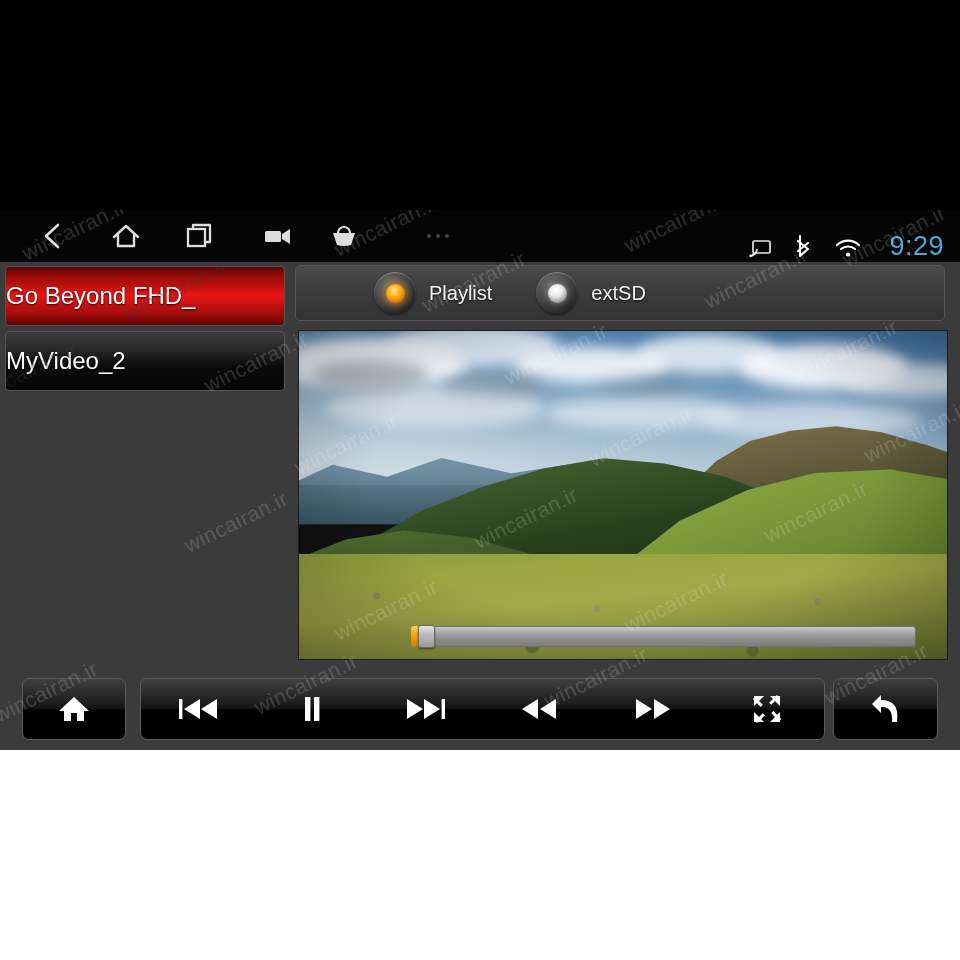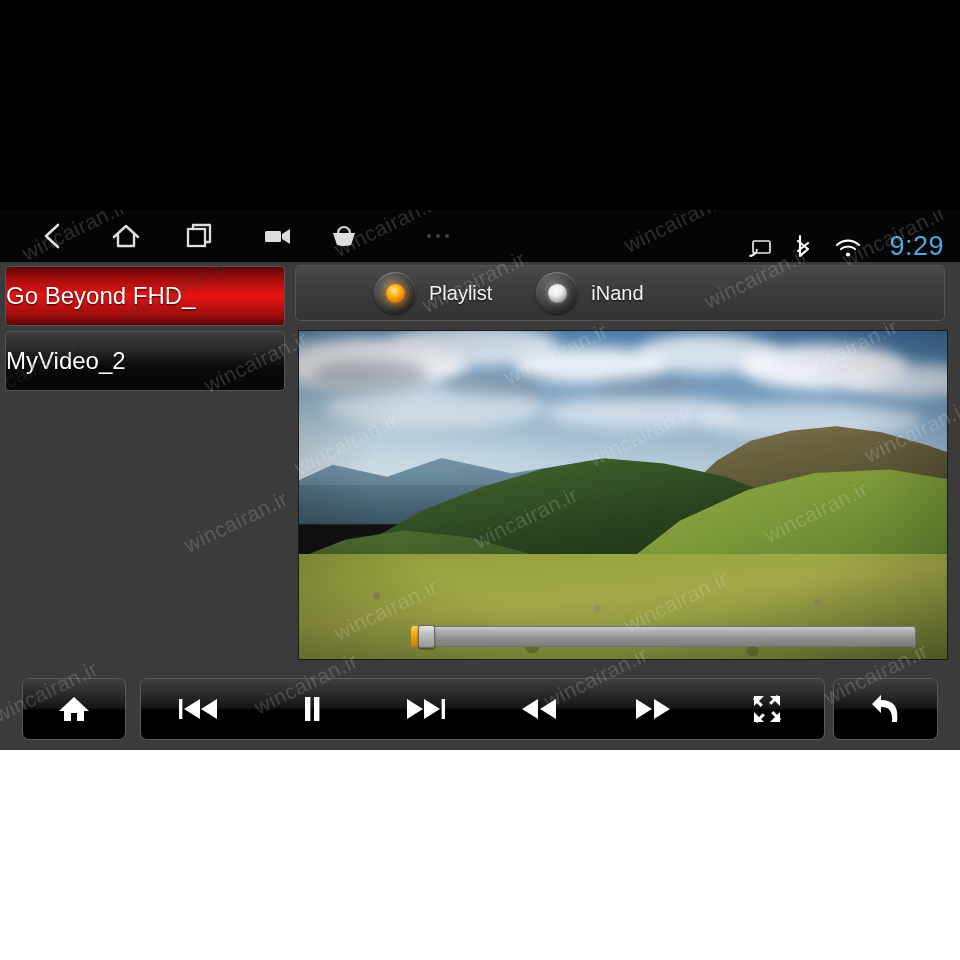--- a/index.html
+++ b/index.html
@@ -459,21 +459,21 @@
             </span>
             <span class="src-label">Playlist</span>
           </div>
 
 
 
           <div class="src-opt">
             <span class="led-bezel">
               <span class="led off"></span>
             </span>
-            <span class="src-label">iNand</span>
+            <span class="src-label">extSD</span>
           </div>
         </div>
 
         <div id="video-frame">
           <div id="video-art">
             <div class="sky"></div>
 
             <div class="cl" style="left:-4%;  top:2%;  width:30%; height:16%; background:rgba(250,250,252,.92);"></div>
             <div class="cl" style="left:14%;  top:-2%; width:26%; height:13%; background:rgba(235,238,242,.80);"></div>
             <div class="cl" style="left:33%;  top:5%;  width:24%; height:11%; background:rgba(252,252,254,.86);"></div>

